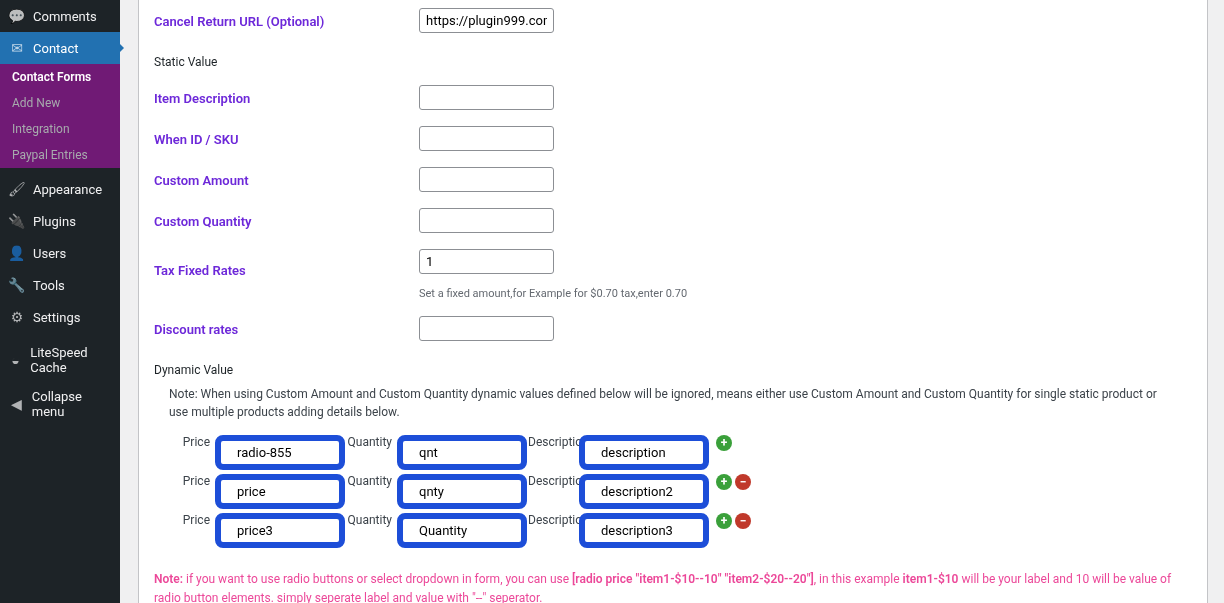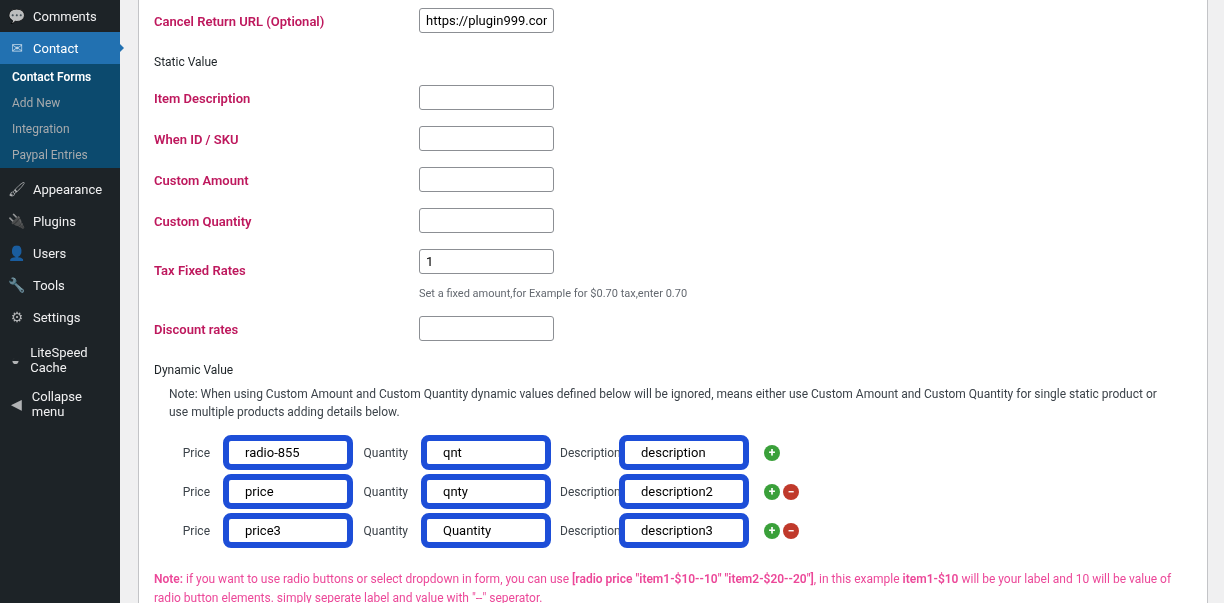--- a/index.html
+++ b/index.html
@@ -2,33 +2,33 @@
 <html><head>
   <meta charset="utf-8">
   <style>
     * { margin: 0; padding: 0; box-sizing: border-box; font-family: -apple-system, BlinkMacSystemFont, "Segoe UI", Roboto, sans-serif; }
     body { background: #f0f0f1; display: flex; min-height: 603px; width: 1224px; overflow: hidden; position: relative; }
     .sidebar { width: 120px; background: #1d2327; color: #f0f0f1; flex-shrink: 0; font-size: 13px; }
     .sidebar-item { padding: 7px 8px; display: flex; align-items: center; gap: 7px; cursor: pointer; color: #f0f0f1; }
     .sidebar-item.current { background: #2271b1; color: #fff; position: relative; }
     .sidebar-item.current::after { content: ""; position: absolute; right: -4px; top: 50%; transform: translateY(-50%); border-left: 8px solid #2271b1; border-top: 8px solid transparent; border-bottom: 8px solid transparent; }
     .sidebar-icon { width: 18px; height: 18px; display: inline-flex; align-items: center; justify-content: center; font-size: 14px; opacity: .7; }
-    .sidebar-submenu { background: #0c4a6e; }
+    .sidebar-submenu { background: #701a75; }
     .sidebar-sub { padding: 6px 12px; font-size: 12px; color: #a7aaad; cursor: pointer; }
     .sidebar-sub.current { color: #fff; font-weight: 600; }
     .sidebar-sep { height: 5px; background: transparent; }
     .main { flex: 1; padding: 0 16px 20px 18px; overflow: hidden; }
     .card { background: #fff; border: 1px solid #c3c4c7; border-top: none; padding: 0 15px 20px; }
     .table-row { display: flex; align-items: flex-start; padding: 8px 0; }
-    .th-label { width: 265px; font-size: 13px; font-weight: 600; color: #be185d; padding-top: 6px; }
+    .th-label { width: 265px; font-size: 13px; font-weight: 600; color: #6d28d9; padding-top: 6px; }
     .td-field input[type=text] { width: 135px; padding: 4px 6px; font-size: 13px; border: 1px solid #8c8f94; border-radius: 3px; background: #fff; }
     .helper-text { font-size: 11px; color: #646970; margin-top: 13px; }
     h3.section { font-size: 12px; font-weight: 400; color: #1d2327; margin: 14px 0 8px; }
     .note-text { font-size: 12px; color: #3c434a; line-height: 1.5; margin: 8px 15px 14px; }
-    .dyn-row { display: flex; align-items: center; gap: 9px; margin: 4px 0 4px 10px; font-size: 12px; color: #3c434a; }
+    .dyn-row { display: flex; align-items: flex-start; gap: 1px; margin: 4px 0 4px 10px; font-size: 12px; color: #3c434a; }
     .dyn-row label { width: 50px; text-align: right; padding-right: 4px; }
     .dyn-row input[type=text] { width: 130px; padding: 4px 16px; font-size: 13px; border: 6px solid #1d4ed8; border-radius: 8px; }
     .dyn-desc-label { width: 60px; text-align: right; padding-right: 4px; }
     .dyn-row .btns { display: inline-flex; gap: 3px; margin-left: 6px; }
     .circle-btn { width: 16px; height: 16px; border-radius: 50%; display: inline-flex; align-items: center; justify-content: center; font-size: 12px; font-weight: 700; color: #fff; cursor: pointer; line-height: 1; }
     .add-btn { background: #3aa03a; }
     .rm-btn { background: #c0392b; }
     .note2 { font-size: 12px; color: #ec4899; margin-top: 22px; line-height: 1.6; }
     .note2 .bold { font-weight: 600; }
   </style>

